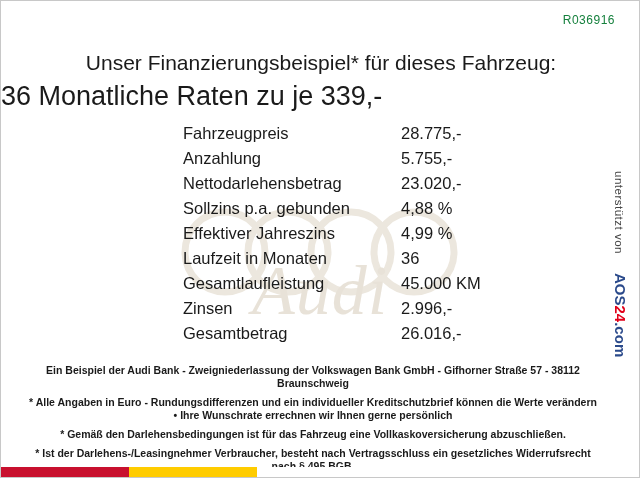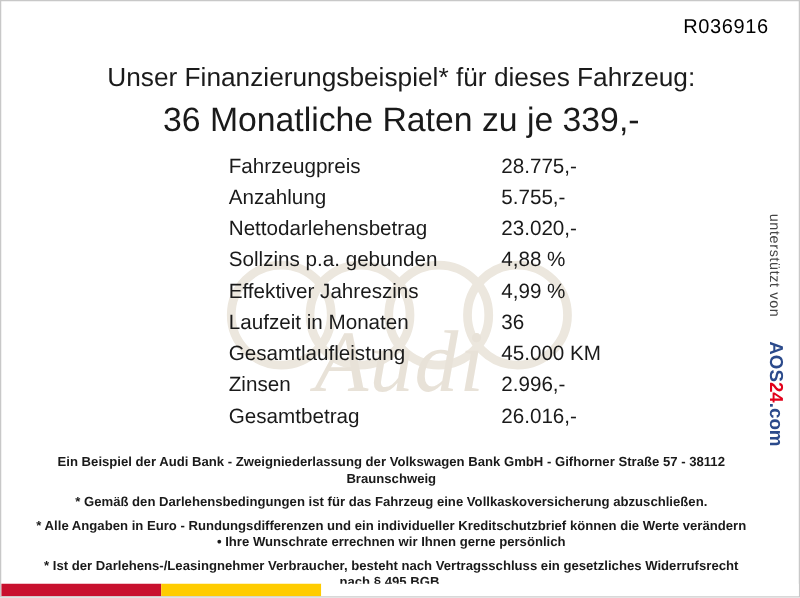--- a/index.html
+++ b/index.html
@@ -45,41 +45,41 @@
     color: #e8e2d8;
     letter-spacing: 1px;
     pointer-events: none;
   }
 
   
   .ref-code {
     position: absolute;
     top: 12px;
     right: 24px;
-    font-size: 16px;
-    color: #000000;
+    font-size: 12px;
+    color: #15803d;
     letter-spacing: 0.5px;
   }
 
   
   .headline {
     position: absolute;
     top: 50px;
     left: 0;
     width: 640px;
     text-align: center;
     font-size: 21px;
     color: #1a1a1a;
   }
   .subheadline {
     position: absolute;
     top: 80px;
     left: 0;
     width: 640px;
-    text-align: center;
+    text-align: left;
     font-size: 27px;
     color: #1a1a1a;
   }
 
   
   .table {
     position: absolute;
     top: 120px;
     left: 140px;
     width: 370px;
@@ -212,22 +212,22 @@
       <span class="label">Gesamtbetrag</span>
       <span class="value">26.016,-</span>
     </div>
   </div>
 
   <div class="vertical-note">unterstützt von</div>
   <div class="vertical-brand"><span>AOS</span><span class="accent">24</span><span>.com</span></div>
 
   <div class="footnotes">
     <p>Ein Beispiel der Audi Bank - Zweigniederlassung der Volkswagen Bank GmbH - Gifhorner Straße 57 - 38112 Braunschweig</p>
+    <p>* Alle Angaben in Euro - Rundungsdifferenzen und ein individueller Kreditschutzbrief können die Werte verändern • Ihre Wunschrate errechnen wir Ihnen gerne persönlich</p>
     <p>* Gemäß den Darlehensbedingungen ist für das Fahrzeug eine Vollkaskoversicherung abzuschließen.</p>
-    <p>* Alle Angaben in Euro - Rundungsdifferenzen und ein individueller Kreditschutzbrief können die Werte verändern • Ihre Wunschrate errechnen wir Ihnen gerne persönlich</p>
     <p>* Ist der Darlehens-/Leasingnehmer Verbraucher, besteht nach Vertragsschluss ein gesetzliches Widerrufsrecht nach § 495 BGB.</p>
   </div>
 
   <div class="bottom-bars">
     <div class="bar-red"></div>
     <div class="bar-yellow"></div>
     <div class="bar-white"></div>
   </div>
 
 </div>

